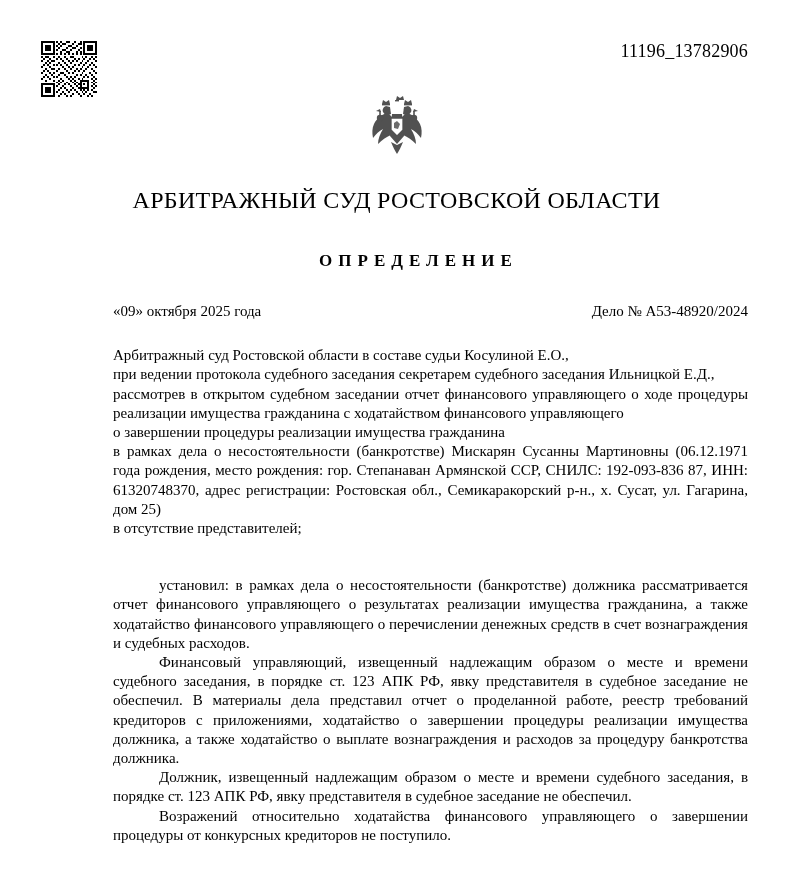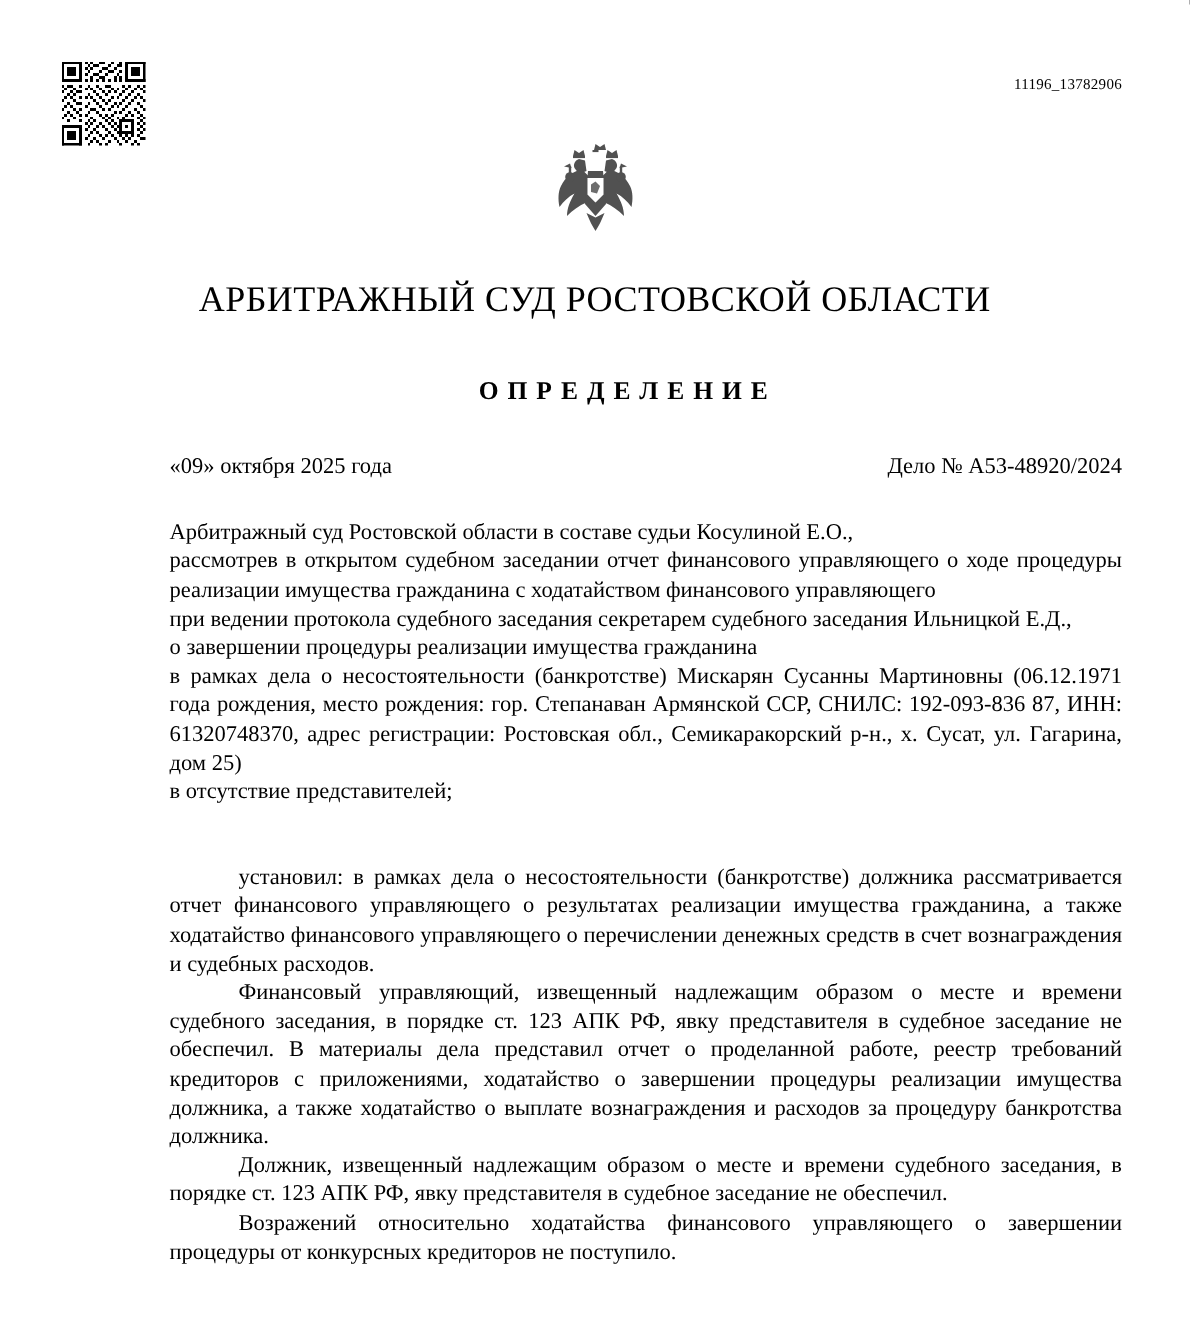--- a/index.html
+++ b/index.html
@@ -56,22 +56,22 @@
     position: absolute;
     left: 41px;
     top: 41px;
     width: 56px;
     height: 56px;
     image-rendering: pixelated;
   }
   .doc-id {
     position: absolute;
     right: 45px;
-    top: 51px;
-    font-size: 10px;
+    top: 41px;
+    font-size: 18px;
     letter-spacing: 0.2px;
     white-space: nowrap;
   }
 
   
   .emblem-wrap {
     text-align: center;
     margin-top: 6px;
     height: 66px;
   }
@@ -454,23 +454,23 @@
 
     <div class="meta-row">
       <div class="meta-line2">
         <span>«09» октября 2025 года</span>
         <span class="meta-case">Дело № А53-48920/2024</span>
       </div>
     </div>
 
     <p class="para intro-start">Арбитражный суд Ростовской области  в составе  судьи Косулиной Е.О.,</p>
 
+    <p class="para">при ведении протокола судебного заседания секретарем судебного заседания Ильницкой Е.Д.,</p>
+
     <p class="para">рассмотрев в открытом судебном заседании отчет финансового управляющего о ходе процедуры реализации имущества гражданина с ходатайством финансового управляющего</p>
-
-    <p class="para">при ведении протокола судебного заседания секретарем судебного заседания Ильницкой Е.Д.,</p>
 
     <p class="para">о завершении процедуры реализации имущества гражданина</p>
 
     <p class="para">в рамках дела о несостоятельности (банкротстве) Мискарян Сусанны Мартиновны (06.12.1971 года рождения, место рождения: гор. Степанаван Армянской ССР, СНИЛС: 192-093-836 87, ИНН: 61320748370, адрес регистрации: Ростовская обл., Семикаракорский р-н., х. Сусат, ул. Гагарина, дом 25)</p>
 
     <p class="para">в отсутствие представителей;</p>
 
     <p class="para indent gap-top-lg">установил: в рамках дела о несостоятельности (банкротстве) должника рассматривается отчет финансового управляющего о результатах реализации имущества гражданина, а также ходатайство финансового управляющего о перечислении денежных средств в счет вознаграждения и судебных расходов.</p>
 
     <p class="para indent">Финансовый управляющий, извещенный надлежащим образом о месте и времени судебного заседания, в порядке ст. 123 АПК РФ, явку представителя в судебное заседание не обеспечил. В материалы дела представил отчет о проделанной работе, реестр требований кредиторов с приложениями, ходатайство о завершении процедуры реализации  имущества должника, а также ходатайство о выплате вознаграждения и расходов за процедуру банкротства должника.</p>

